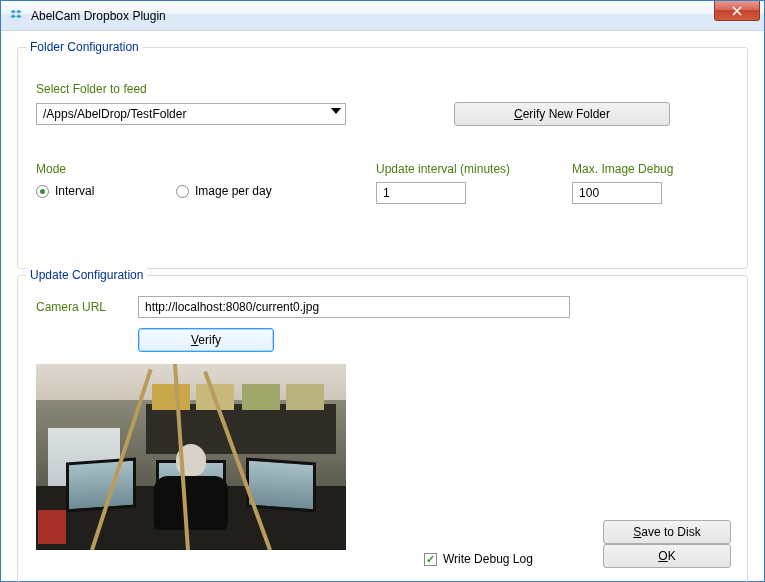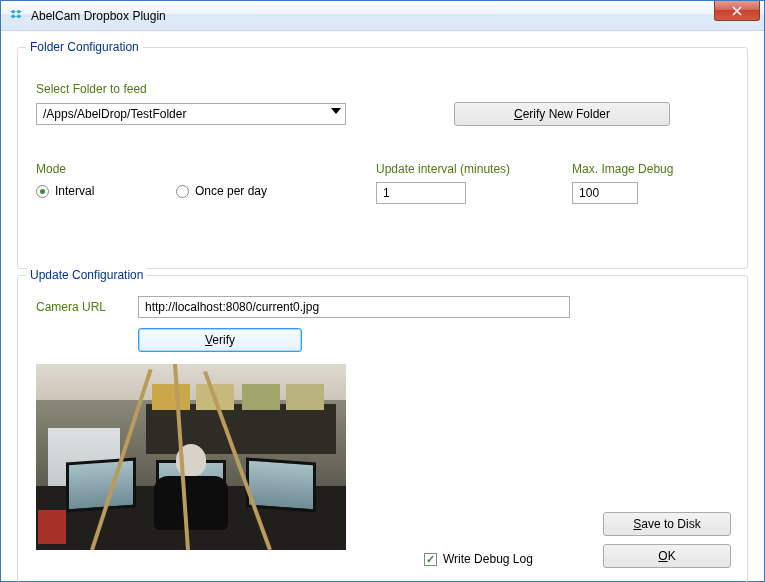--- a/index.html
+++ b/index.html
@@ -25,29 +25,29 @@
   .btn.focused { border: 1px solid #3399ff; box-shadow: inset 0 0 0 1px #a8d8ff; background: linear-gradient(to bottom, #f6fbff, #e4f2ff); }
   .create-folder-btn { width: 216px; margin-left: 108px; }
   .mode-row { display: flex; margin-top: 36px; margin-left: 6px; align-items: flex-start; }
   .mode-col { display: flex; flex-direction: column; }
   .radio-row { display: flex; align-items: center; margin-top: 8px; }
   .radio { width: 13px; height: 13px; border: 1px solid #888; border-radius: 50%; background: #fff; display: inline-flex; align-items: center; justify-content: center; margin-right: 6px; }
   .radio.checked::after { content: ""; width: 5px; height: 5px; background: #3b8e3b; border-radius: 50%; display: block; }
   .col-max { margin-left: 62px; }
   .text-input { height: 22px; border: 1px solid #abadb3; background: #fff; padding: 2px 6px; }
   .update-input { width: 90px; margin-top: 6px; }
-  .max-input { width: 66px; margin-top: 6px; }
+  .max-input { width: 90px; margin-top: 6px; }
   .camera-row { display: flex; margin-top: 10px; margin-left: 6px; align-items: center; }
   .camera-url-label { width: 102px; }
   .camera-url-input { flex: 0 0 432px; }
-  .verify-btn { width: 164px; margin-left: 108px; margin-top: 10px; }
+  .verify-btn { width: 136px; margin-left: 108px; margin-top: 10px; }
   .preview { width: 310px; height: 186px; margin-left: 6px; margin-top: 12px; background: #4a4a40; position: relative; overflow: hidden; }
   .checkbox { width: 13px; height: 13px; border: 1px solid #888; background: #fff; display: inline-flex; align-items: center; justify-content: center; margin-right: 6px; }
   .checkbox.checked::after { content: "✓"; font-size: 11px; line-height: 11px; color: #3b8e3b; font-weight: bold; }
-  .bottom-row { position: absolute; right: 16px; bottom: 14px; display: flex; flex-direction: column; gap: 8px; align-items: flex-end; }
+  .bottom-row { position: absolute; right: 16px; bottom: 14px; display: flex; flex-direction: column; align-items: flex-end; }
   .bottom-btn { width: 128px; }
   .debug-row { position: absolute; bottom: 16px; left: 406px; display: flex; align-items: center; }
   .ul { text-decoration: underline; }
   
   .preview .ceiling { position:absolute; top:0; left:0; right:0; height:36px; background: linear-gradient(to bottom,#ded9cf,#cdc7ba); }
   .preview .wall { position:absolute; top:36px; left:0; right:0; bottom:0; background: linear-gradient(to bottom,#8a8878 0%, #6b6a5c 40%, #3e3d36 100%); }
   .preview .window-light { position:absolute; left:12px; top:64px; width:72px; height:70px; background: linear-gradient(to bottom,#e7ecef,#c9d2d8); opacity:.9; }
   .preview .shelf { position:absolute; right:10px; top:40px; width:190px; height:50px; background:#2f2b25; }
   .preview .shelf .box { position:absolute; width:38px; height:26px; background:#caa84a; top:-20px; }
   .preview .shelf .box.b1{ left:6px;} .preview .shelf .box.b2{ left:50px; background:#c7b97a;} .preview .shelf .box.b3{ left:96px; background:#9fa76b;} .preview .shelf .box.b4{ left:140px; background:#b9b27e;}
@@ -105,21 +105,21 @@
           <div class="label">Mode</div>
           <div class="radio-row">
             <span class="radio checked"></span>
             <span>Interval</span>
           </div>
         </div>
         <div class="mode-col" style="width:140px; justify-content:flex-end;">
           <div style="height:14px;"></div>
           <div class="radio-row">
             <span class="radio"></span>
-            <span>Once per day</span>
+            <span>Image per day</span>
           </div>
         </div>
         <div class="mode-col" style="margin-left:60px;">
           <div class="label">Update interval (minutes)</div>
           <input class="text-input update-input" value="1" style="">
         </div>
         <div class="mode-col col-max">
           <div class="label">Max. Image Debug</div>
           <input class="text-input max-input" value="100" style="">
         </div>

